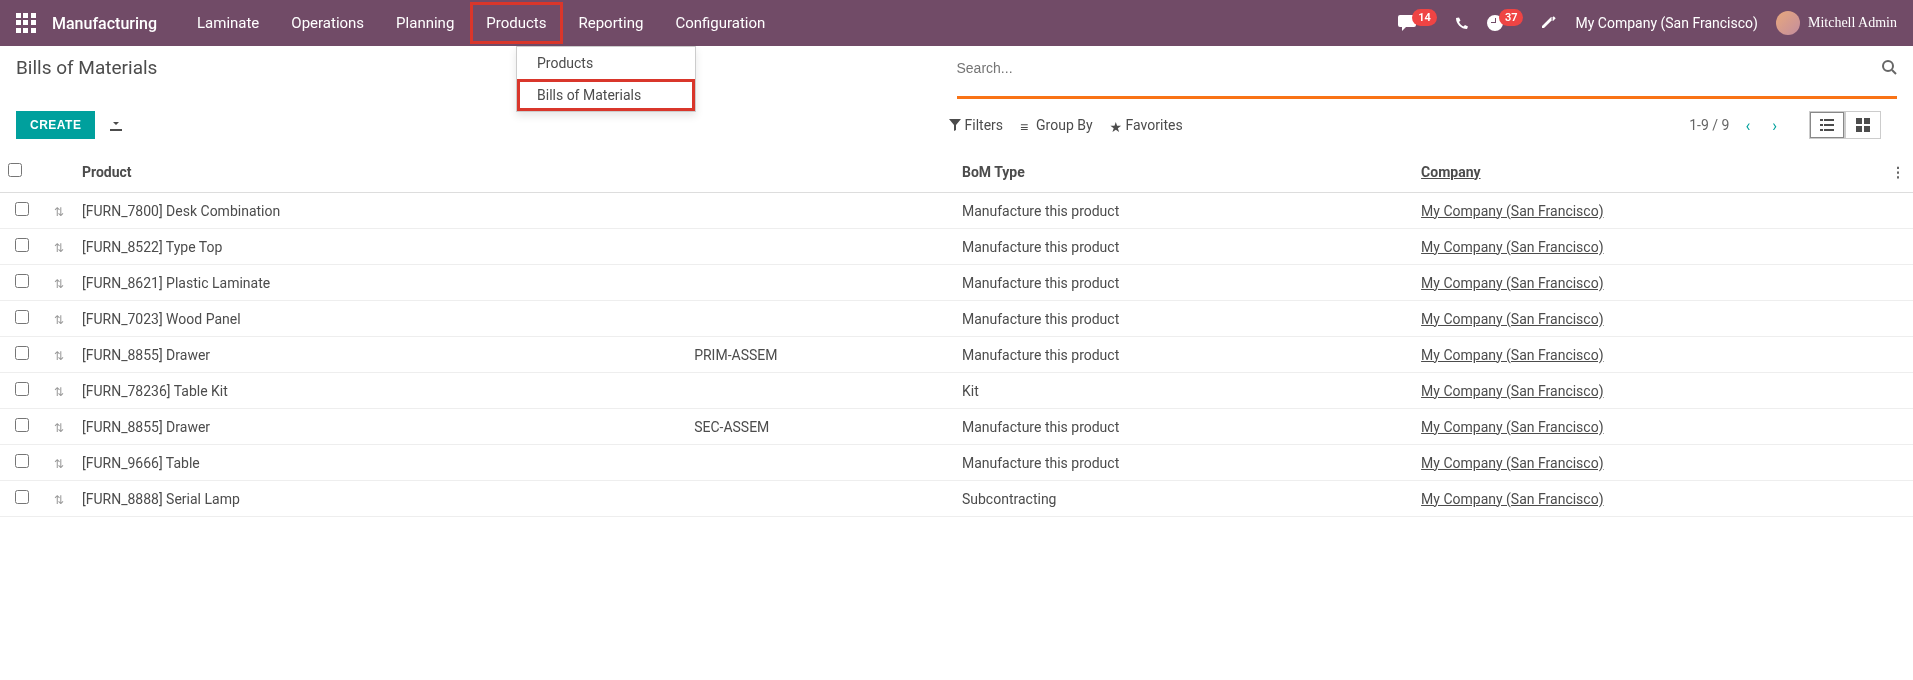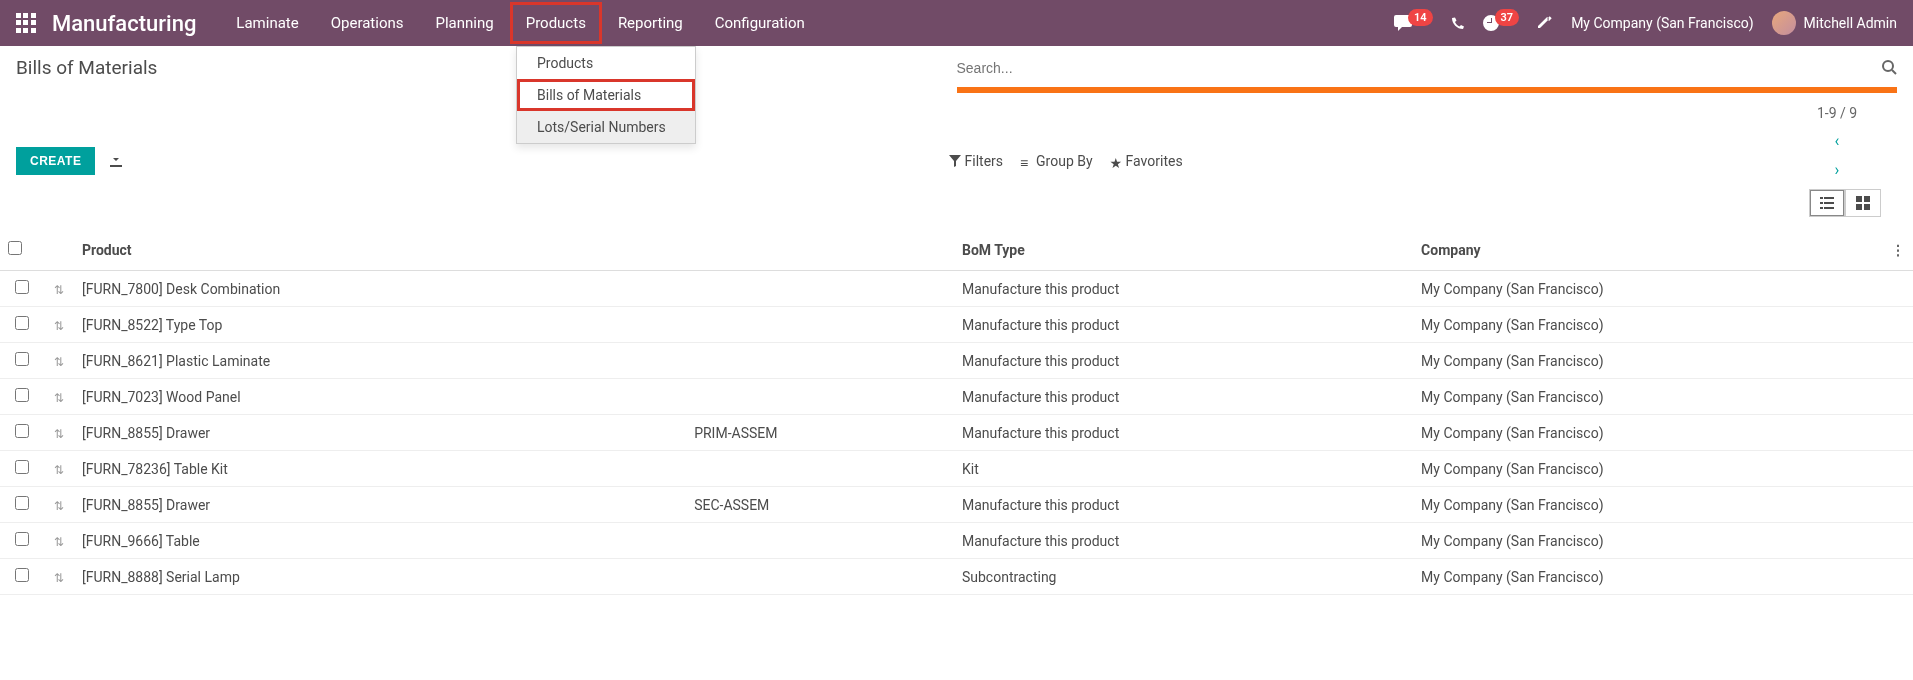--- a/index.html
+++ b/index.html
@@ -22,21 +22,21 @@
       width: 20px;
       height: 20px;
       display: grid;
       grid-template-columns: repeat(3, 1fr);
       grid-gap: 2px;
       margin-right: 16px;
       cursor: pointer;
     }
     .apps-icon span { background: #fff; width: 5px; height: 5px; }
     .brand {
-      font-size: 22px;
+      font-size: 16px;
       font-weight: 500;
       margin-right: 24px;
     }
     .nav-menu { display: flex; align-items: center; }
     .nav-item {
       padding: 12px 16px;
       cursor: pointer;
       font-size: 15px;
       position: relative;
     }
@@ -69,21 +69,21 @@
     }
     .company-name { font-size: 14px; }
     .avatar {
       width: 24px;
       height: 24px;
       border-radius: 50%;
       background: linear-gradient(135deg, #e8a87c, #c38d9e);
       margin-right: 8px;
       display: inline-block;
     }
-    .user-section { display: flex; align-items: center; }
+    .user-section { display: flex; align-items: center; font-family: Liberation Serif, serif; }
 
     
     .dropdown {
       position: absolute;
       top: 46px;
       left: 516px;
       background: #fff;
       border: 1px solid #ccc;
       box-shadow: 0 4px 8px rgba(0,0,0,0.1);
       width: 180px;
@@ -112,22 +112,22 @@
       align-items: flex-start;
       margin-bottom: 4px;
     }
     .breadcrumb {
       font-size: 19px;
       color: #4c4c4c;
     }
     .search-area {
       margin-left: auto;
       width: 50%;
-      border-bottom: 6px solid #f97316;
-      padding-bottom: 7px;
+      border-bottom: 3px solid #f97316;
+      padding-bottom: 16px;
     }
     .search-input {
       width: 100%;
       border: none;
       outline: none;
       font-size: 14px;
       color: #666;
       padding: 4px 0;
     }
     .search-icon-right {
@@ -168,21 +168,20 @@
       align-items: center;
       gap: 4px;
     }
     .search-opt svg, .search-opt .sym { width: 12px; height: 12px; }
     .pager {
       margin-left: auto;
       display: flex;
       align-items: center;
       gap: 10px;
       color: #666;
-      flex-direction: column;
     }
     .pager-btn {
       color: #00a09d;
       cursor: pointer;
       font-size: 16px;
       padding: 0 6px;
     }
     .view-switcher {
       display: flex;
       gap: 0;
@@ -220,21 +219,21 @@
       border-bottom: 1px solid #eee;
       font-size: 14px;
       color: #4c4c4c;
     }
     .col-checkbox { width: 44px; text-align: center; }
     .col-handle { width: 30px; text-align: center; color: #aaa; }
     .col-more { width: 30px; text-align: center; }
     .col-product { width: 32%; }
     .col-ref { width: 14%; }
     .col-bomtype { width: 24%; }
-    .col-company { width: auto; }
+    .col-company { width: auto; text-decoration: underline; }
     input[type=checkbox] { width: 14px; height: 14px; }
     .handle-icon { cursor: grab; color: #999; font-size: 12px; }
     .more-icon { cursor: pointer; color: #666; }
     .search-wrap { display:flex; align-items:center; }
   </style>
 </head>
 <body>
 
 <div class="navbar">
   <div class="apps-icon">
@@ -284,21 +283,20 @@
     <div class="user-section">
       <span class="avatar"></span>
       <span>Mitchell Admin</span>
     </div>
   </div>
 </div>
 
 <div class="dropdown" id="dropdown">
     <div class="dropdown-item">Products</div>
     <div class="dropdown-item highlighted">Bills of Materials</div>
-    <div class="dropdown-item hover">Lots/Serial Numbers</div>
   </div>
 
 <div class="control-panel">
   <div class="cp-top">
     <div class="breadcrumb">Bills of Materials</div>
     <div class="search-area">
       <div class="search-wrap">
         <input class="search-input" type="text" placeholder="Search..." style="">
         <span class="search-icon-right">
           <svg width="16" height="16" viewBox="0 0 16 16" fill="none" stroke="#666" stroke-width="2">

